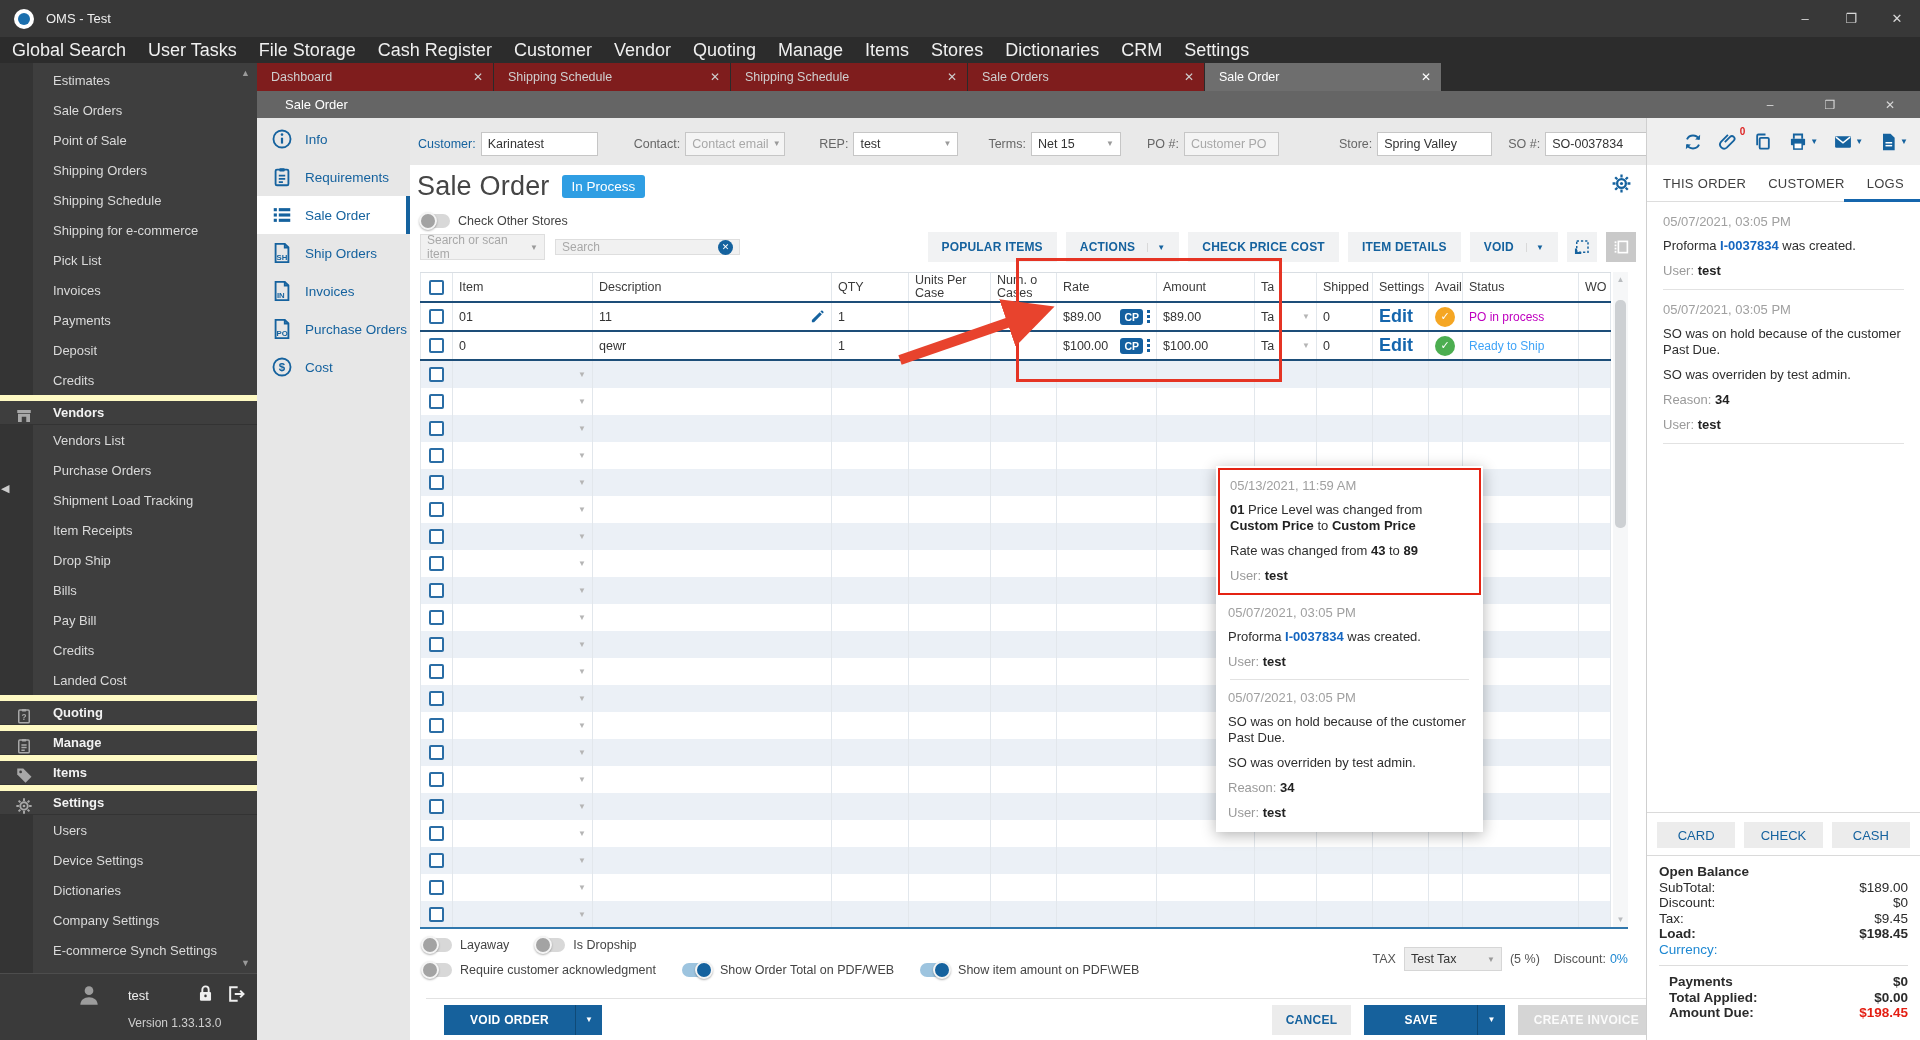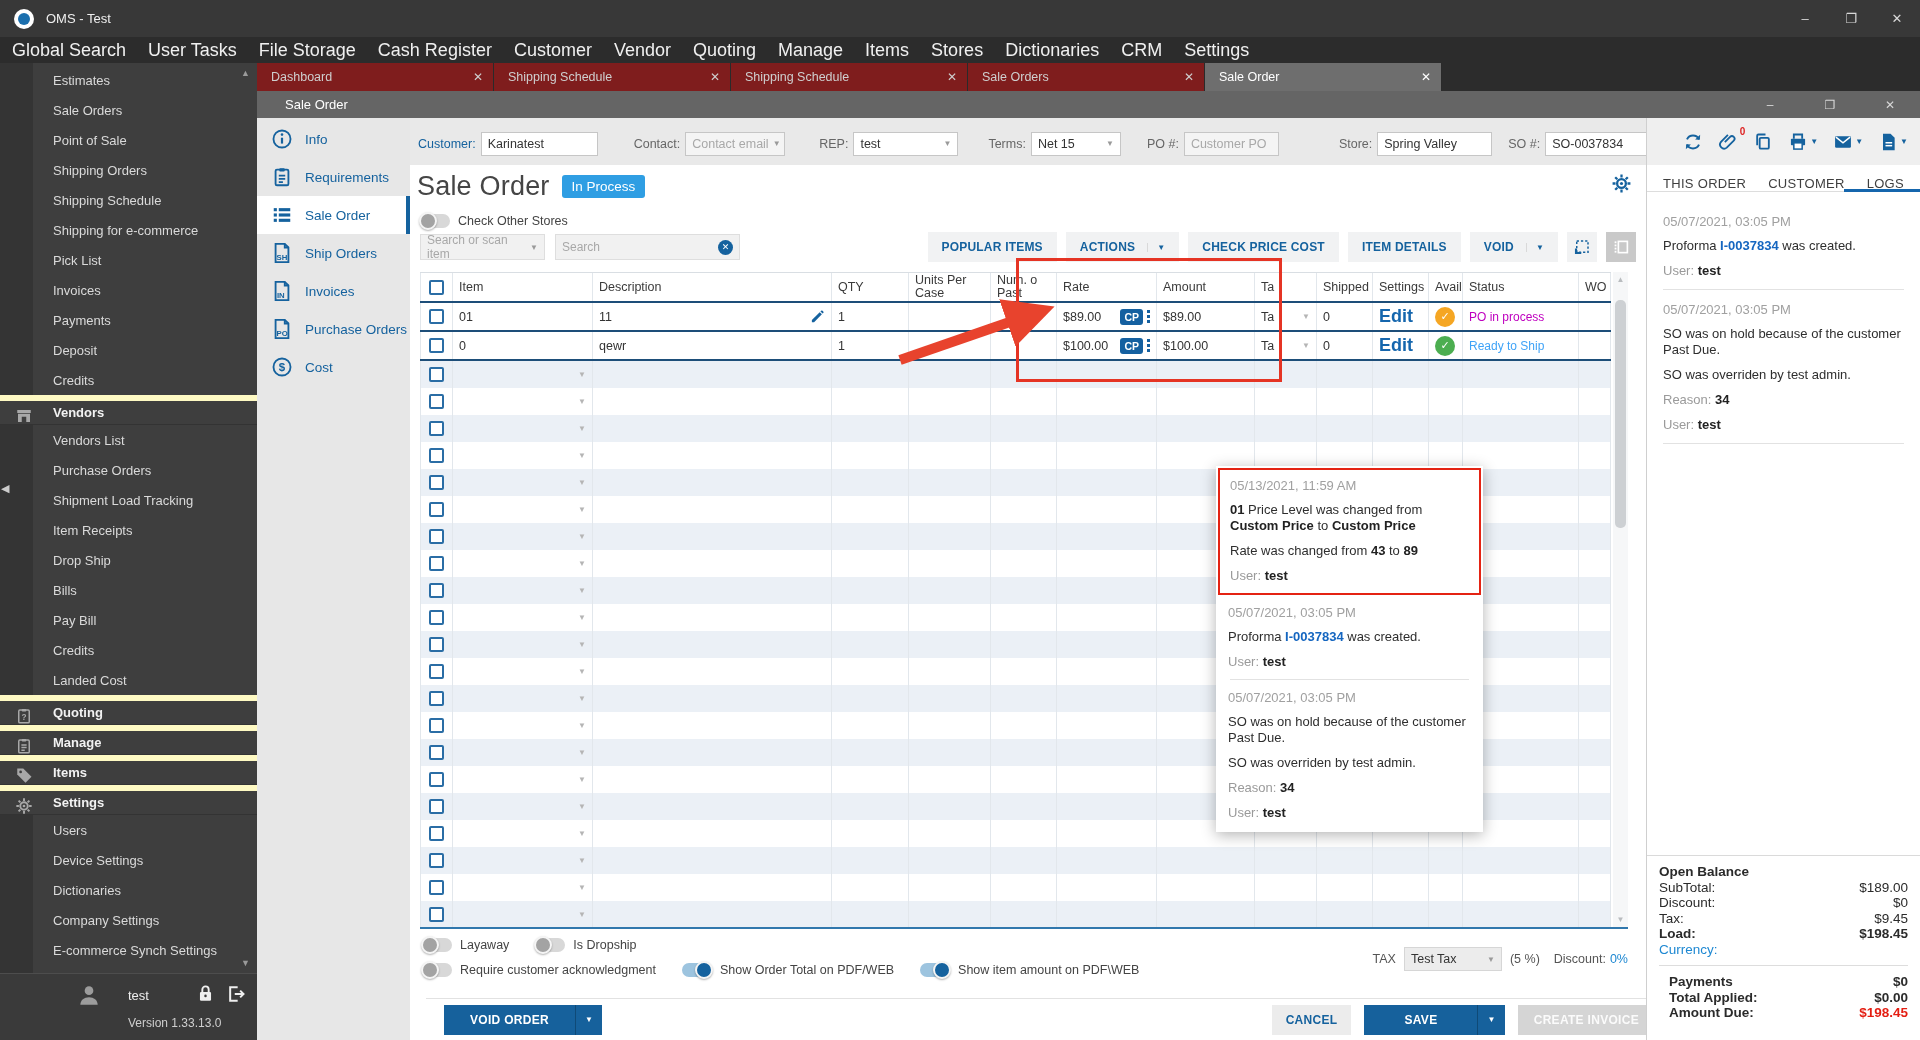--- a/index.html
+++ b/index.html
@@ -80,21 +80,21 @@
   .check-row { position:absolute; left:10px; top:49px; display:flex; align-items:center; }
   .toggle { width:30px; height:14px; border-radius:8px; background:#d8d8d8; position:relative; flex:none; }
   .toggle .knob { position:absolute; left:-1px; top:-2px; width:18px; height:18px; border-radius:50%; background:#a3a3a3; border:2px solid #f5f5f5; box-shadow:0 1px 2px rgba(0,0,0,.3); }
   .toggle.on { background:#9dc4df; }
   .toggle.on .knob { left:auto; right:-1px; background:#15629e; }
   .check-row .tog-label { margin-left:8px; font-size:12.5px; color:#444; }
 
   .action-row { position:absolute; left:10px; top:67px; width:1216px; height:30px; display:flex; align-items:center; }
   .search-select { width:125px; height:26px; background:#f1f1f1; border:1px solid #dedede; display:flex; align-items:center; padding:0 6px; font-size:12px; }
   .search-select .caret { margin-left:auto; color:#9a9a9a; font-size:8px; }
-  .search-input { width:185px; height:26px; background:#f1f1f1; border:1px solid #dedede; display:flex; align-items:center; padding:0 6px; font-size:12px; margin-left:10px; }
+  .search-input { width:185px; height:16px; background:#f1f1f1; border:1px solid #dedede; display:flex; align-items:center; padding:0 6px; font-size:12px; margin-left:10px; }
   .clear-circle { margin-left:auto; width:15px; height:15px; border-radius:50%; background:#15629e; color:#fff; font-size:9px; display:flex; align-items:center; justify-content:center; }
   .act-buttons { margin-left:auto; display:flex; align-items:center; gap:9px; }
   .act-btn { height:30px; background:#f1f2f3; color:#15629e; font-size:12px; font-weight:bold; display:flex; align-items:center; padding:0 14px; letter-spacing:.2px; white-space:nowrap; }
   .act-btn .split { margin-left:12px; padding-left:9px; border-left:1px solid #d9d9d9; color:#15629e; font-size:8px; }
   .icon-btn { width:30px; height:30px; background:#f1f2f3; color:#15629e; display:flex; align-items:center; justify-content:center; }
   .icon-btn svg { width:18px; height:18px; }
   .icon-btn.pressed { background:#c9c9c9; color:#fff; }
 
   
   .tbl { position:absolute; left:10px; top:107px; width:1191px; border-top:1px solid #d9dee3; }
@@ -142,21 +142,21 @@
   .fright { margin-left:auto; display:flex; align-items:center; gap:13px; margin-right:7px; }
   .save-btn .main { padding:0 40px; }
 
   
   .right-panel { left:1646px; top:118px; width:274px; height:922px; background:#fff; border-left:1px solid #cfcfcf; }
   .panel-toolbar { position:absolute; left:0; top:0; width:100%; height:47px; background:#efefef; display:flex; align-items:center; justify-content:flex-end; gap:15px; padding-right:12px; }
   .ptool { position:relative; color:#15629e; display:flex; align-items:center; }
   .ptool svg { width:20px; height:20px; }
   .ptool .dd { font-size:8px; margin-left:2px; color:#15629e; }
   .ptool .badge0 { position:absolute; top:-6px; right:-7px; color:#d22; font-size:10px; font-weight:bold; }
-  .panel-tabs { position:absolute; left:0; top:37px; width:100%; height:37px; display:flex; align-items:flex-end; justify-content:space-between; padding:0 16px; border-bottom:1px solid #ddd; }
+  .panel-tabs { position:absolute; left:0; top:47px; width:100%; height:37px; display:flex; align-items:center; justify-content:space-between; padding:0 16px; border-bottom:1px solid #ddd; }
   .ptab { font-size:13px; color:#3f3f3f; letter-spacing:.3px; white-space:nowrap; }
   .ptab-underline { position:absolute; right:0; bottom:-1px; width:76px; height:3px; background:#1566ad; }
   .plogs { position:absolute; left:0; top:84px; width:100%; padding:12px 16px 0 16px; }
   .log-entry { margin-bottom:10px; }
   .log-date { color:#a0a0a0; font-size:13px; margin-bottom:9px; }
   .log-line { font-size:13px; color:#2e2e2e; line-height:16px; margin-bottom:9px; }
   .log-line .b { font-weight:bold; color:#222; }
   .log-line .m { color:#9a9a9a; }
   .log-line .link { color:#1566c0; font-weight:bold; }
   .log-div { height:1px; background:#e2e2e2; margin:4px 0 12px 0; }
@@ -597,21 +597,21 @@
 
     <div class="tbl">
         <div class="trow thead">
           <div><span class="cbx"></span></div>
           <div>Item</div>
           <div>Description</div>
           <div>QTY</div>
           <div>Units Per
 Case</div>
           <div>Num. o
-Past</div>
+Cases</div>
           <div>Rate</div>
           <div>Amount</div>
           <div>Ta</div>
           <div>Shipped</div>
           <div>Settings</div>
           <div>Avail</div>
           <div>Status</div>
           <div>WO</div>
         </div>
         <div class="trow tr-filled">
@@ -1242,20 +1242,25 @@
         <div class="log-entry">
           <div class="log-date">05/07/2021, 03:05 PM</div>
           <div class="log-line"><span>SO was on hold because of the customer Past Due.</span></div>
           <div class="log-line"><span>SO was overriden by test admin.</span></div>
           <div class="log-line"><span class="m">Reason: </span><span class="b">34</span></div>
           <div class="log-line"><span class="m">User: </span><span class="b">test</span></div>
         </div>
         <div class="log-div"></div>
       </div>
 
+    <div class="pay-section">
+        <div class="pay-btn">CARD</div>
+        <div class="pay-btn">CHECK</div>
+        <div class="pay-btn">CASH</div>
+      </div>
 
     <div class="totals">
       <div class="t-row t-bold">
           <span>Open Balance</span>
         </div>
       <div id="totalRows">
           <div class="t-row">
             <span>SubTotal:</span>
             <span>$189.00</span>
           </div>

